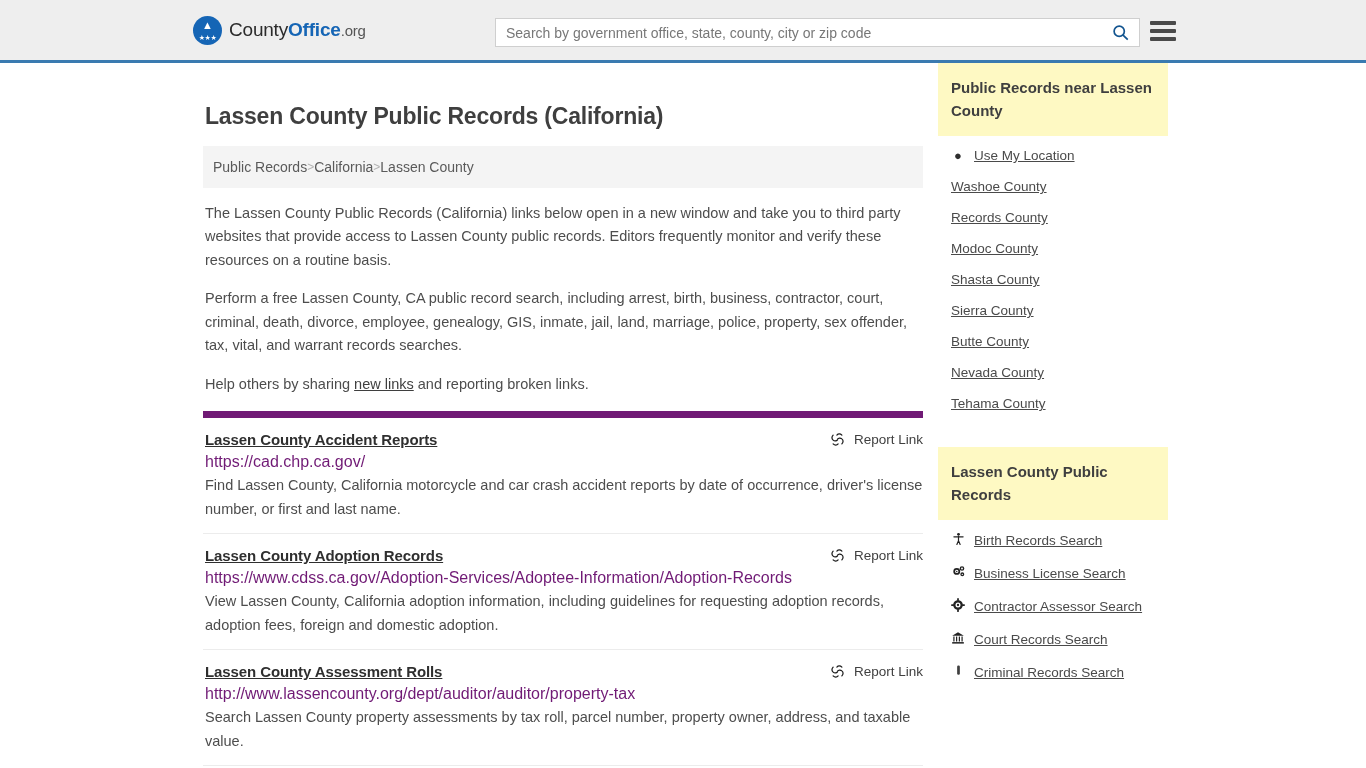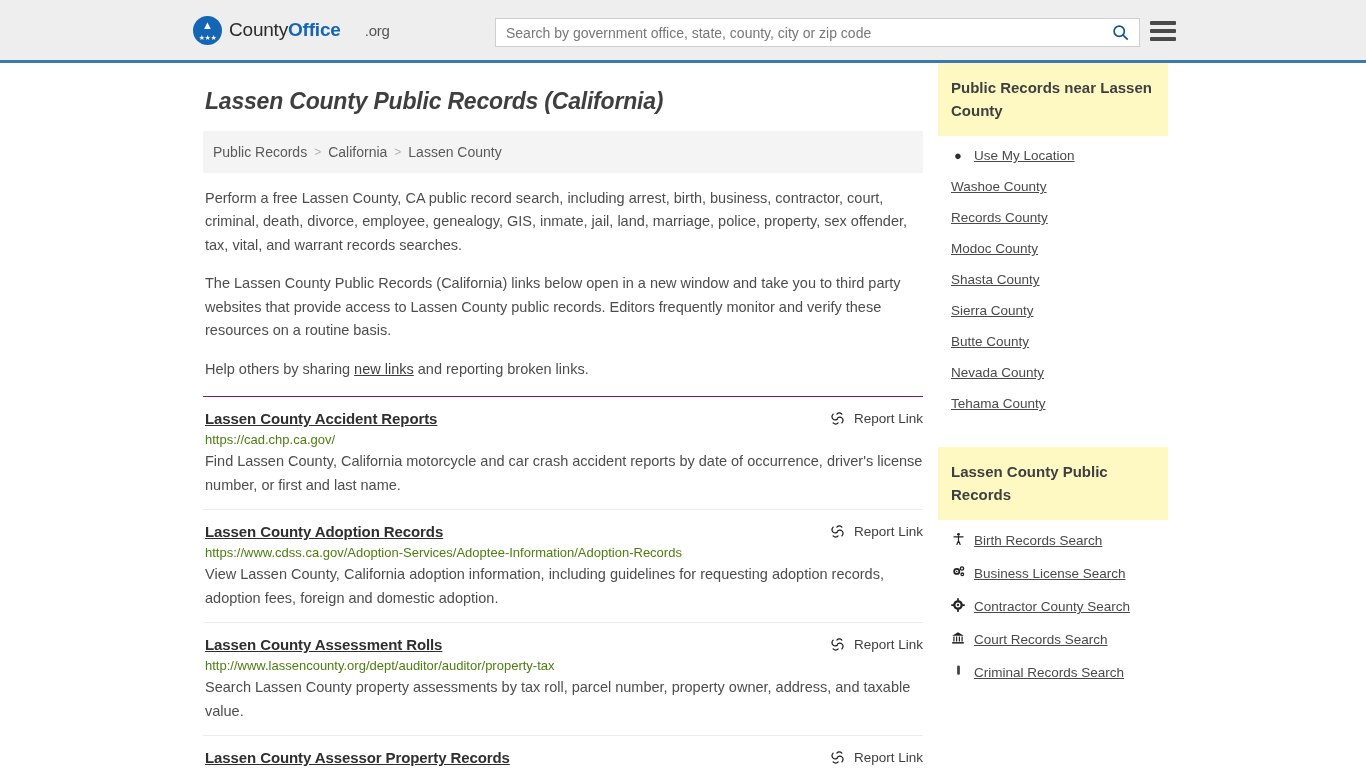--- a/index.html
+++ b/index.html
@@ -38,21 +38,21 @@
     position: absolute; left: 0; right: 0; top: 5px;
     text-align: center; font-size: 11px; line-height: 9px; color: #fff;
   }
   .brand-mark .stars {
     position: absolute; left: 0; right: 0; bottom: 4px;
     text-align: center; font-size: 7px; line-height: 7px; color: #fff;
     letter-spacing: -0.5px;
   }
   .brand-text { font-size: 19px; color: #2b2b2b; letter-spacing: -0.2px; }
   .brand-text b { color: #1565b5; font-weight: 700; }
-  .brand-text .tld { font-size: 15px; color: #555; margin-left: 24px; }
+  .brand-text .tld { font-size: 15px; color: #555; }
 
   .search-wrap {
     position: absolute;
     left: 495px; top: 18px;
     width: 645px; height: 29px;
     background: #fff;
     border: 1px solid #cfcfcf;
     display: flex; align-items: center; gap: 48px;
   }
   .search-input {
@@ -80,54 +80,54 @@
   }
   .menu-btn span { display: block; height: 4px; background: #4a4a4a; border-radius: 1px; }
 
   
   .page { display: flex; padding: 0 193px 0 203px; }
   .main-col { width: 720px; flex: 0 0 720px; }
   .side-col { width: 230px; flex: 0 0 230px; margin-left: 15px; }
 
   .page-title {
     font-size: 23px; font-weight: 700; color: #3f3f3f;
-    margin: 25px 0 16px 2px; letter-spacing: -0.2px; font-style: italic;
+    margin: 40px 0 16px 2px; letter-spacing: -0.2px;
   }
 
   .breadcrumb {
     background: #f4f4f4;
     padding: 13px 10px;
     font-size: 14px;
-    display: flex; align-items: center; gap: 7px;
+    display: flex; align-items: center; 
     margin-bottom: 14px;
   }
   .breadcrumb a { color: #5a5a5a; text-decoration: none; }
   .breadcrumb .sep { color: #b2b2b2; font-size: 12px; }
 
   .intro { font-size: 14.5px; line-height: 1.62; color: #4d4d4d; margin: 0 0 15px 2px; }
   .intro a { color: #3f3f3f; text-decoration: underline; }
 
   
   .result {
     border-top: 1px solid #ececec;
     padding: 13px 0 12px 2px;
   }
-  .result:first-of-type { border-top: 1px solid #701a75; }
+  .result:first-of-type { border-top: 7px solid #701a75; }
   .result-head { display: flex; align-items: flex-start; justify-content: space-between; }
   .result-title {
     font-size: 15px; font-weight: 700; color: #2f2f2f;
     text-decoration: underline; letter-spacing: -0.1px;
   }
   .report-link {
     display: flex; align-items: center; gap: 9px;
     font-size: 13.5px; color: #3f3f3f; text-decoration: none;
     white-space: nowrap; padding-top: 1px;
   }
   .result-url {
-    font-size: 13px; color: #4d7c0f; margin-top: 5px; word-break: break-all;
+    font-size: 16px; color: #701a75; margin-top: 5px; word-break: break-all;
   }
   .result-desc { font-size: 14.5px; line-height: 1.62; color: #4d4d4d; margin-top: 3px; }
 
   
   .panel-head {
     background: #fef9c3;
     padding: 14px 13px;
     font-size: 15px; font-weight: 700; color: #3f3f3f;
     line-height: 1.5;
   }
@@ -179,22 +179,22 @@
     <h1 class="page-title">Lassen County Public Records (California)</h1>
 
     <nav class="breadcrumb">
       <a href="#">Public Records</a>
       <span class="sep">&gt;</span>
       <a href="#">California</a>
       <span class="sep">&gt;</span>
       <a href="#">Lassen County</a>
     </nav>
 
+    <p class="intro">The Lassen County Public Records (California) links below open in a new window and take you to third party websites that provide access to Lassen County public records. Editors frequently monitor and verify these resources on a routine basis.</p>
     <p class="intro">Perform a free Lassen County, CA public record search, including arrest, birth, business, contractor, court, criminal, death, divorce, employee, genealogy, GIS, inmate, jail, land, marriage, police, property, sex offender, tax, vital, and warrant records searches.</p>
-    <p class="intro">The Lassen County Public Records (California) links below open in a new window and take you to third party websites that provide access to Lassen County public records. Editors frequently monitor and verify these resources on a routine basis.</p>
     <p class="intro"><span>Help others by sharing </span><a href="#">new links</a><span> and reporting broken links.</span></p>
 
     <div id="results">
         <div class="result">
           <div class="result-head">
             <a class="result-title" href="#">Lassen County Accident Reports</a>
             <a class="report-link" href="#">
               <svg width="15" height="15" viewBox="0 0 24 24">
                 <g fill="none" stroke="#1b1b1b" stroke-width="2" stroke-linecap="round">
                   <path d="M5 5 C2.5 7.5 2.5 11 5 13 C7.5 15.2 10.5 14.5 12 12.5"></path>
@@ -327,21 +327,21 @@
             <span class="ico"><svg width="14" height="14" viewBox="0 0 24 24">
                 <circle cx="12" cy="12" r="6.3" fill="none" stroke="#232323" stroke-width="4"></circle>
                 <circle cx="12" cy="12" r="2" fill="#232323"></circle>
                 <g stroke="#232323" stroke-width="3" stroke-linecap="round">
                   <line x1="12" y1="1.5" x2="12" y2="4"></line>
                   <line x1="12" y1="20" x2="12" y2="22.5"></line>
                   <line x1="1.5" y1="12" x2="4" y2="12"></line>
                   <line x1="20" y1="12" x2="22.5" y2="12"></line>
                 </g>
               </svg></span>
-            <a href="#">Contractor County Search</a>
+            <a href="#">Contractor Assessor Search</a>
           </div>
           <div class="panel-item">
             <span class="ico"><svg width="14" height="14" viewBox="0 0 24 24">
                 <path d="M12 2 L22 8 L2 8 Z" fill="#232323"></path>
                 <g stroke="#232323" stroke-width="2.1">
                   <line x1="5" y1="9.5" x2="5" y2="18"></line>
                   <line x1="9.6" y1="9.5" x2="9.6" y2="18"></line>
                   <line x1="14.4" y1="9.5" x2="14.4" y2="18"></line>
                   <line x1="19" y1="9.5" x2="19" y2="18"></line>
                 </g>

